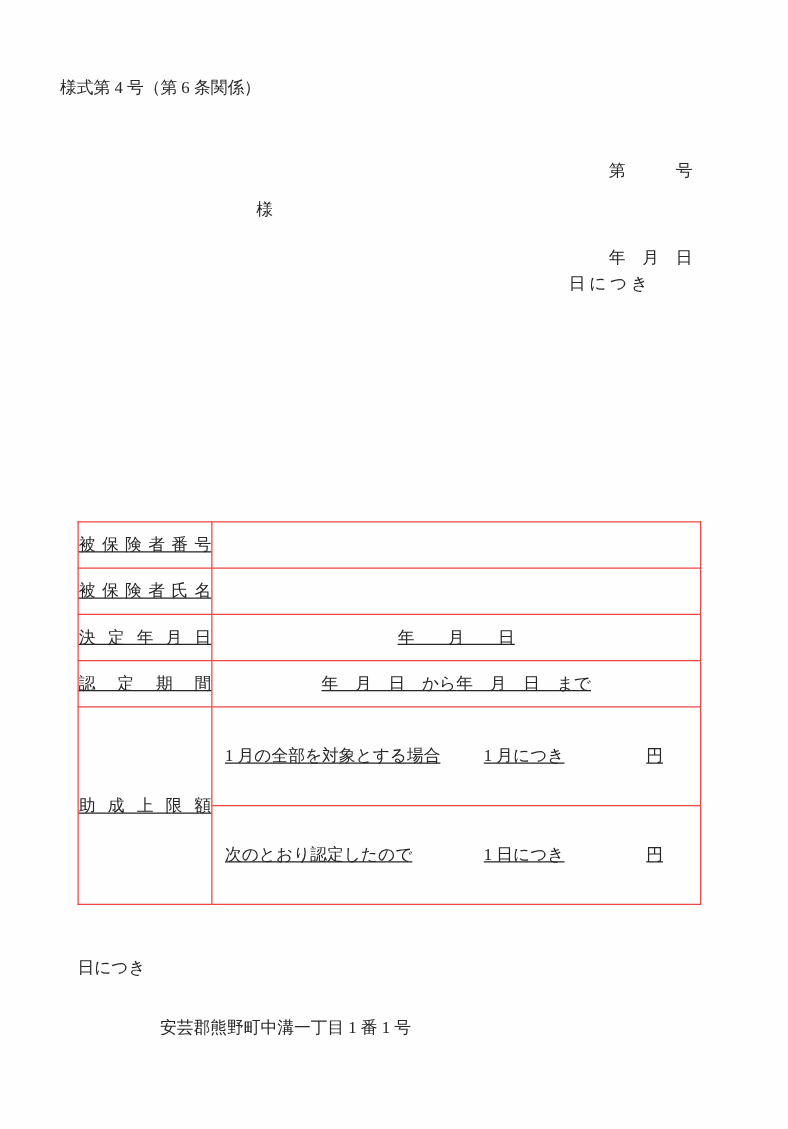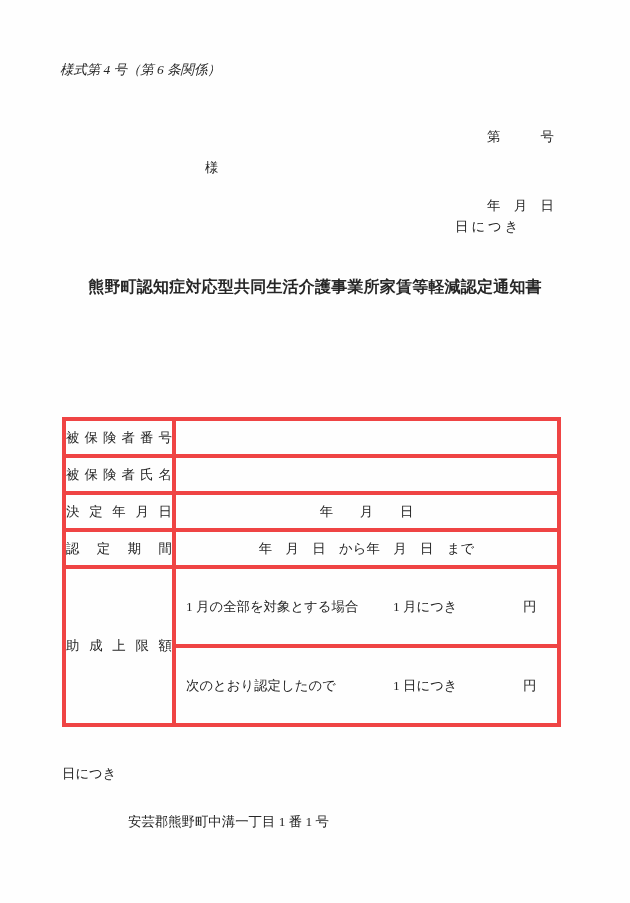--- a/index.html
+++ b/index.html
@@ -13,23 +13,22 @@
     height: 903px;
     margin: 0 auto;
     background: #fefefe;
     font-family: "Liberation Serif", "DejaVu Serif", serif;
     font-size: 13.4px;
     color: #262626;
     overflow: hidden;
   }
   .form-number {
     position: absolute;
-    left: 60px;
+    left: 48px;
     top: 61px;
-    font-style: italic;
   }
   .doc-meta {
     position: absolute;
     left: 487px;
     top: 79px;
     line-height: 23px;
     white-space: pre;
   }
   .addressee {
     position: absolute;
@@ -64,23 +63,24 @@
   table.form-table {
     position: absolute;
     left: 62px;
     top: 417px;
     width: 499px;
     border-collapse: collapse;
     table-layout: fixed;
     font-size: 13.4px;
   }
   table.form-table td {
-    border: 4px solid #ef4444;
+    border: 1px solid #ef4444;
     padding: 0;
     vertical-align: middle;
+    text-decoration: underline;
   }
   td.label-cell {
     width: 106px;
     text-align: justify;
     text-align-last: justify;
     padding: 0 14px 0 15px;
     white-space: normal;
   }
   tr.row-std { height: 37px; }
   tr.row-sub { height: 79px; }
@@ -121,21 +121,20 @@
 
   <div class="doc-meta">
     <div>第　　　号</div>
     <div>年　月　日</div>
   </div>
 
   <div class="addressee">様</div>
 
   <div class="sender">日につき</div>
 
-  <h1 class="doc-title">熊野町認知症対応型共同生活介護事業所家賃等軽減認定通知書</h1>
 
 
   <table class="form-table">
     <tbody>
       <tr class="row-std">
         <td class="label-cell">被保険者番号</td>
         <td></td>
       </tr>
       <tr class="row-std">
         <td class="label-cell">被保険者氏名</td>

